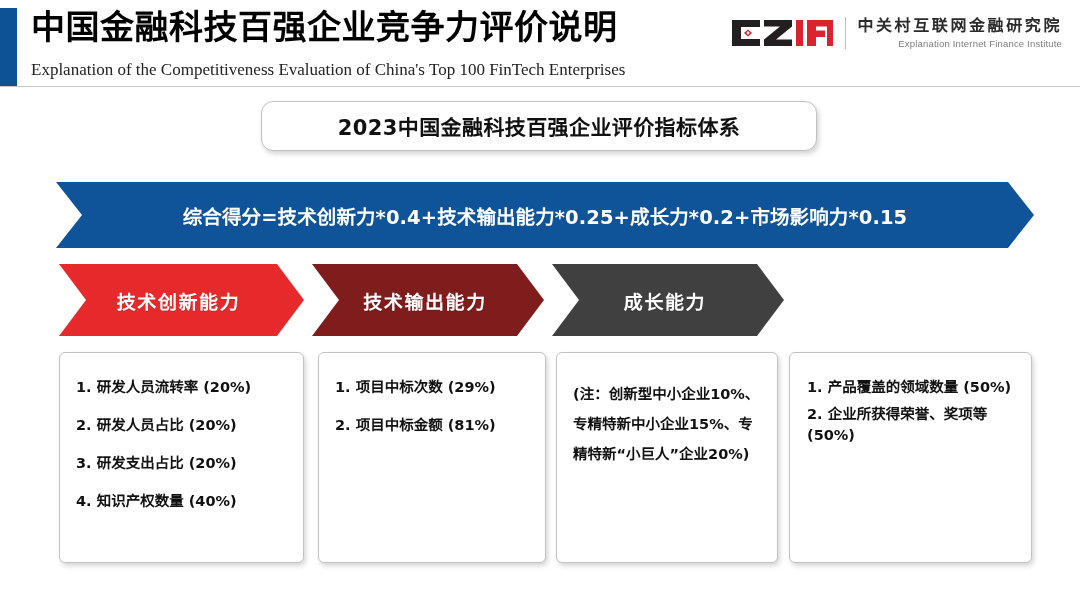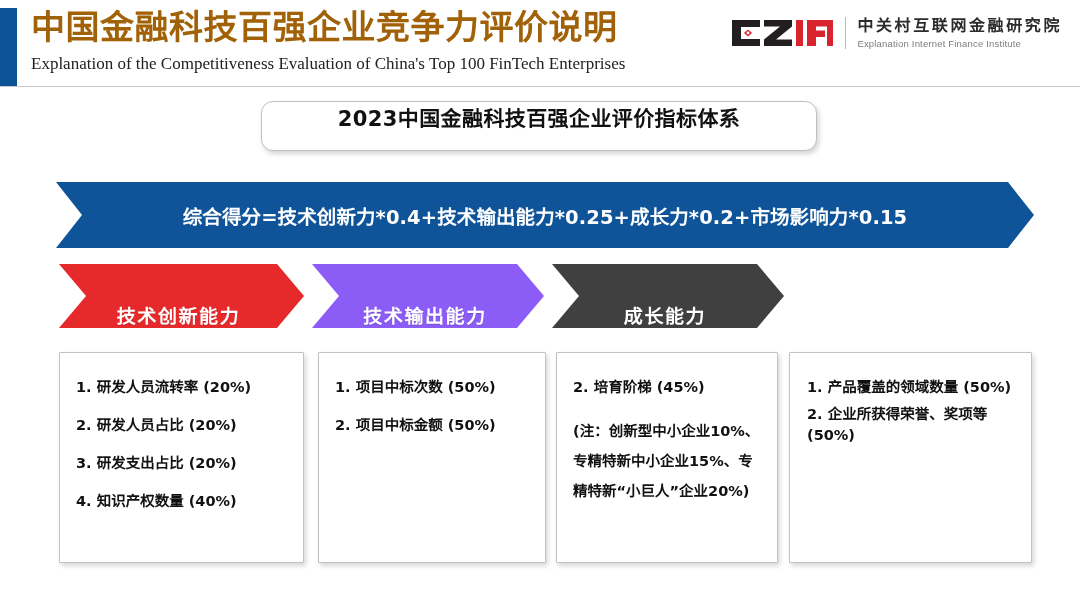--- a/index.html
+++ b/index.html
@@ -46,30 +46,30 @@
     left: 31px;
     top: 6px;
     width: 700px;
   }
   .header-title-cn {
     font-family: "DejaVu Serif", "Liberation Serif", serif;
     font-weight: bold;
     font-size: 34px;
     line-height: 42px;
     letter-spacing: 0.5px;
-    color: #a16207;
+    color: #000000;
     white-space: nowrap;
   }
   .header-title-en {
     font-family: "Liberation Serif", "DejaVu Serif", serif;
     font-size: 17px;
     line-height: 24px;
     color: #222222;
     white-space: nowrap;
-    margin-top: 4px;
+    margin-top: 10px;
   }
 
   
   .logo {
     position: absolute;
     right: 18px;
     top: 12px;
     height: 42px;
     display: flex;
     align-items: center;
@@ -81,20 +81,21 @@
   .logo-divider {
     width: 1px;
     height: 32px;
     background: #bbbbbb;
   }
   .logo-words {
     display: flex;
     flex-direction: column;
     justify-content: center;
     line-height: 1;
+    align-items: flex-end;
   }
   .logo-cn {
     font-family: "DejaVu Sans", "Liberation Sans", sans-serif;
     font-weight: bold;
     font-size: 16px;
     letter-spacing: 2.6px;
     color: #2b2b2b;
     white-space: nowrap;
   }
   .logo-en {
@@ -112,20 +113,21 @@
     left: 261px;
     top: 101px;
     width: 556px;
     height: 50px;
     box-sizing: border-box;
     border: 1.3px solid #c0c0c0;
     border-radius: 12px;
     background: #ffffff;
     box-shadow: 2px 3px 5px rgba(0,0,0,0.17);
     display: flex;
+    align-items: center;
     justify-content: center;
   }
   .subtitle-pill-text {
     font-family: "DejaVu Sans", "Liberation Sans", sans-serif;
     font-weight: bold;
     font-size: 21px;
     letter-spacing: 0.4px;
     color: #111111;
     white-space: nowrap;
   }
@@ -157,23 +159,23 @@
   .pillar-row {
     position: absolute;
     left: 0;
     top: 264px;
     width: 1080px;
     height: 64px;
   }
   .pillar {
     position: absolute;
     top: 0;
-    height: 64px;
-    display: flex;
-    align-items: flex-end;
+    height: 72px;
+    display: flex;
+    align-items: center;
     justify-content: center;
     -webkit-clip-path: polygon(0 0, calc(100% - 27px) 0, 100% 50%, calc(100% - 27px) 100%, 0 100%, 27px 50%);
     clip-path: polygon(0 0, calc(100% - 27px) 0, 100% 50%, calc(100% - 27px) 100%, 0 100%, 27px 50%);
   }
   .pillar-label {
     font-family: "DejaVu Sans", "Liberation Sans", sans-serif;
     font-weight: bold;
     font-size: 19px;
     color: #ffffff;
     letter-spacing: 1.6px;
@@ -190,21 +192,21 @@
     width: 1080px;
     height: 215px;
   }
   .card {
     position: absolute;
     top: 0;
     height: 211px;
     box-sizing: border-box;
     background: #ffffff;
     border: 1.2px solid #c2c2c2;
-    border-radius: 1px;
+    border-radius: 6px;
     box-shadow: 2px 3px 5px rgba(0,0,0,0.16);
     padding: 24px 14px 10px 16px;
   }
   .card-item {
     font-family: "DejaVu Sans", "Liberation Sans", sans-serif;
     font-weight: bold;
     font-size: 14.5px;
     line-height: 21px;
     color: #111111;
     margin-bottom: 17px;
@@ -270,40 +272,39 @@
 </div>
 
 <div class="formula-banner" style="background: rgb(15, 84, 153);">
   <span class="formula-text">综合得分=技术创新力*0.4+技术输出能力*0.25+成长力*0.2+市场影响力*0.15</span>
 </div>
 
 <div class="pillar-row">
   <div class="pillar" style="left: 59px; width: 245px; background: rgb(230, 42, 44);">
       <span class="pillar-label">技术创新能力</span>
     </div>
-  <div class="pillar" style="left: 312px; width: 232px; background: #8b5cf6;">
+  <div class="pillar" style="left: 312px; width: 232px; background: #7f1d1d;">
       <span class="pillar-label">技术输出能力</span>
     </div>
   <div class="pillar" style="left: 552px; width: 232px; background: #404040;">
       <span class="pillar-label">成长能力</span>
     </div>
 </div>
 
 <div class="cards">
   <div class="card card-1">
       <div class="card-item">1. 研发人员流转率 (20%)</div>
       <div class="card-item">2. 研发人员占比 (20%)</div>
       <div class="card-item">3. 研发支出占比 (20%)</div>
       <div class="card-item">4. 知识产权数量 (40%)</div>
     </div>
   <div class="card card-2">
-      <div class="card-item">1. 项目中标次数 (50%)</div>
-      <div class="card-item">2. 项目中标金额 (50%)</div>
+      <div class="card-item">1. 项目中标次数 (29%)</div>
+      <div class="card-item">2. 项目中标金额 (81%)</div>
     </div>
   <div class="card card-3">
-      <div class="card-item">2. 培育阶梯 (45%)</div>
       <div class="card-note">(注：创新型中小企业10%、专精特新中小企业15%、专精特新“小巨人”企业20%)</div>
     </div>
   <div class="card card-4">
       <div class="card-item">1. 产品覆盖的领域数量 (50%)</div>
       <div class="card-item">2. 企业所获得荣誉、奖项等 (50%)</div>
     </div>
 </div>
 
 </body></html>

